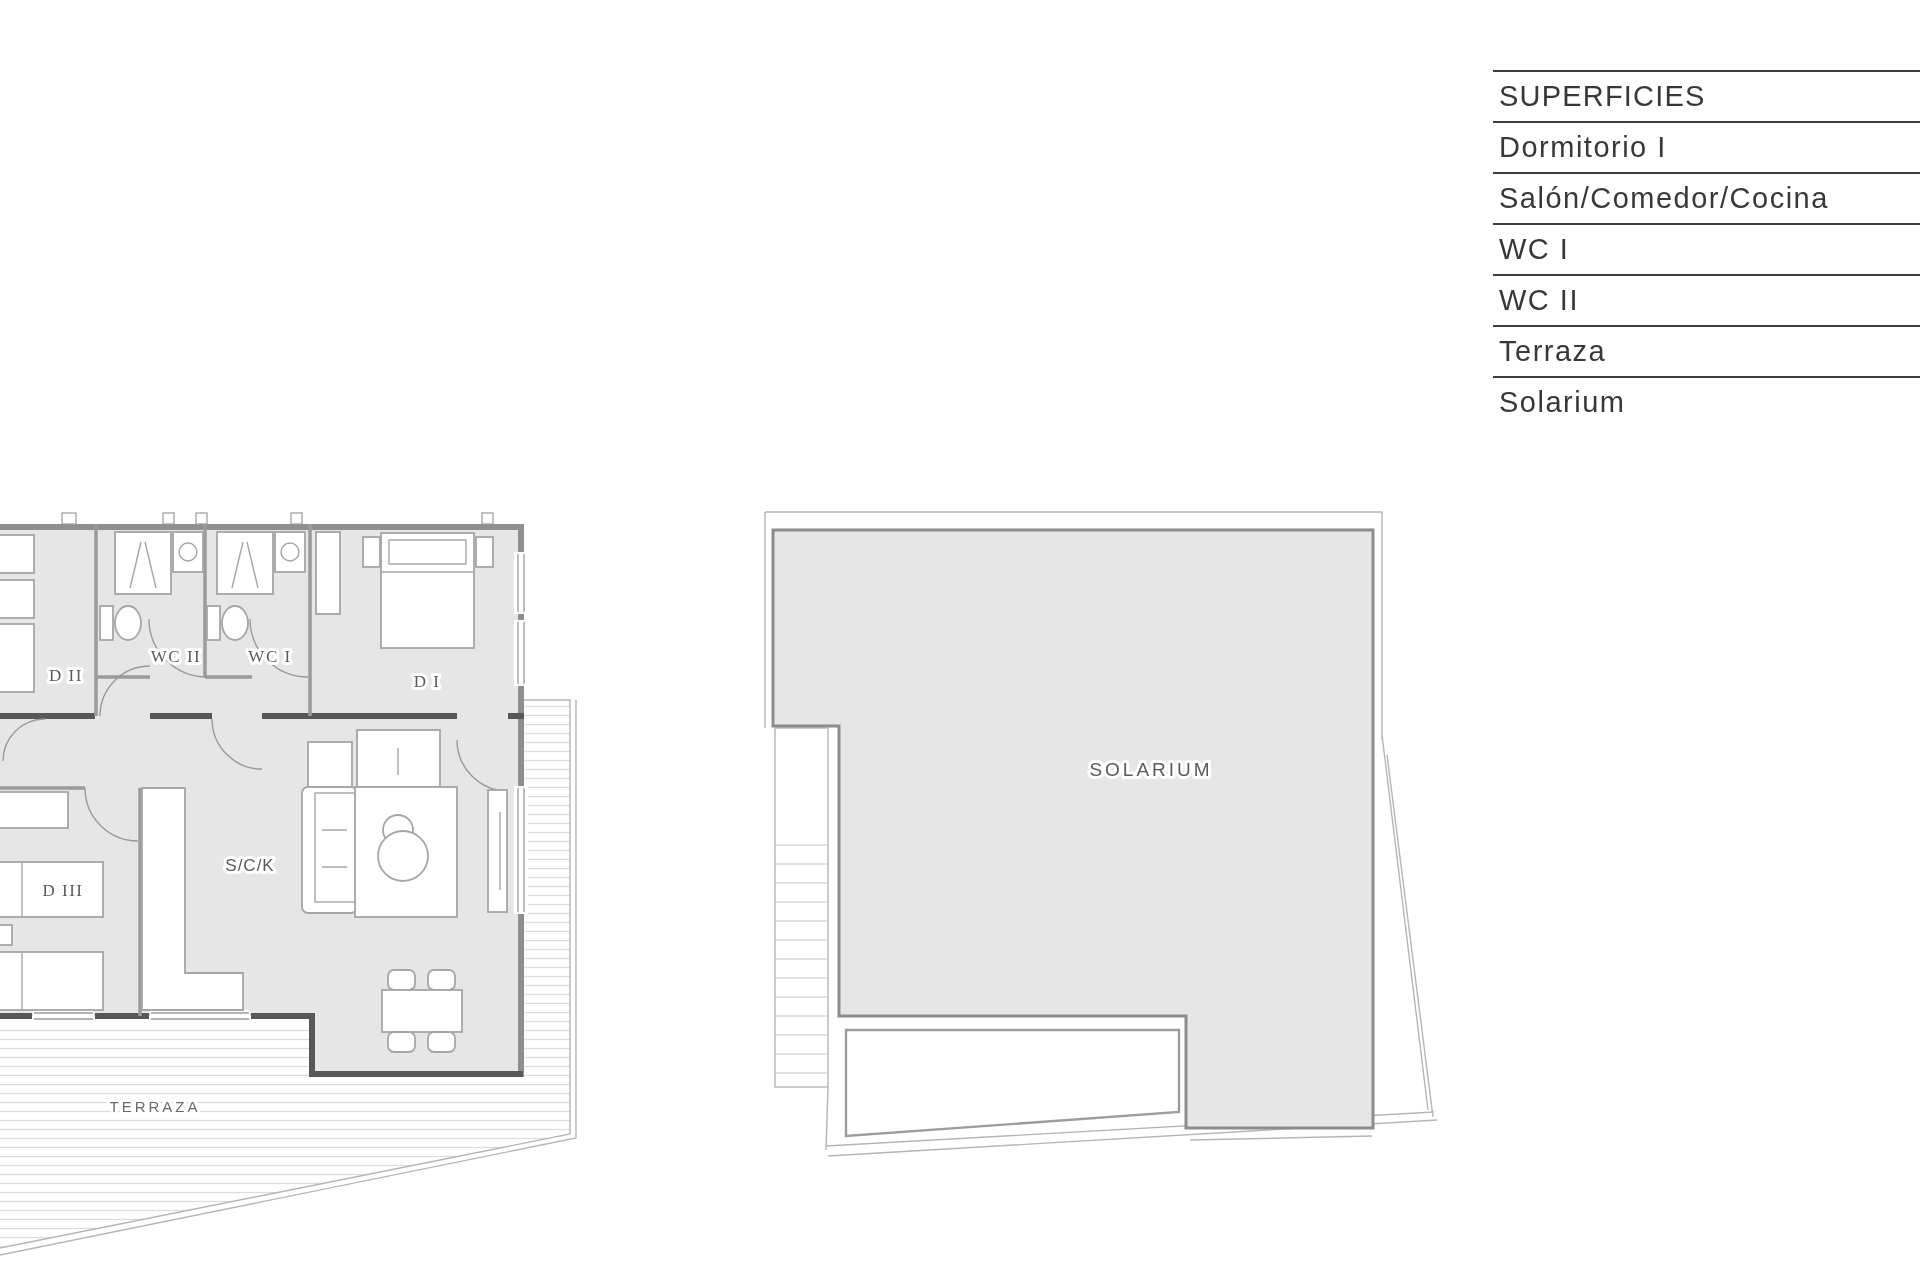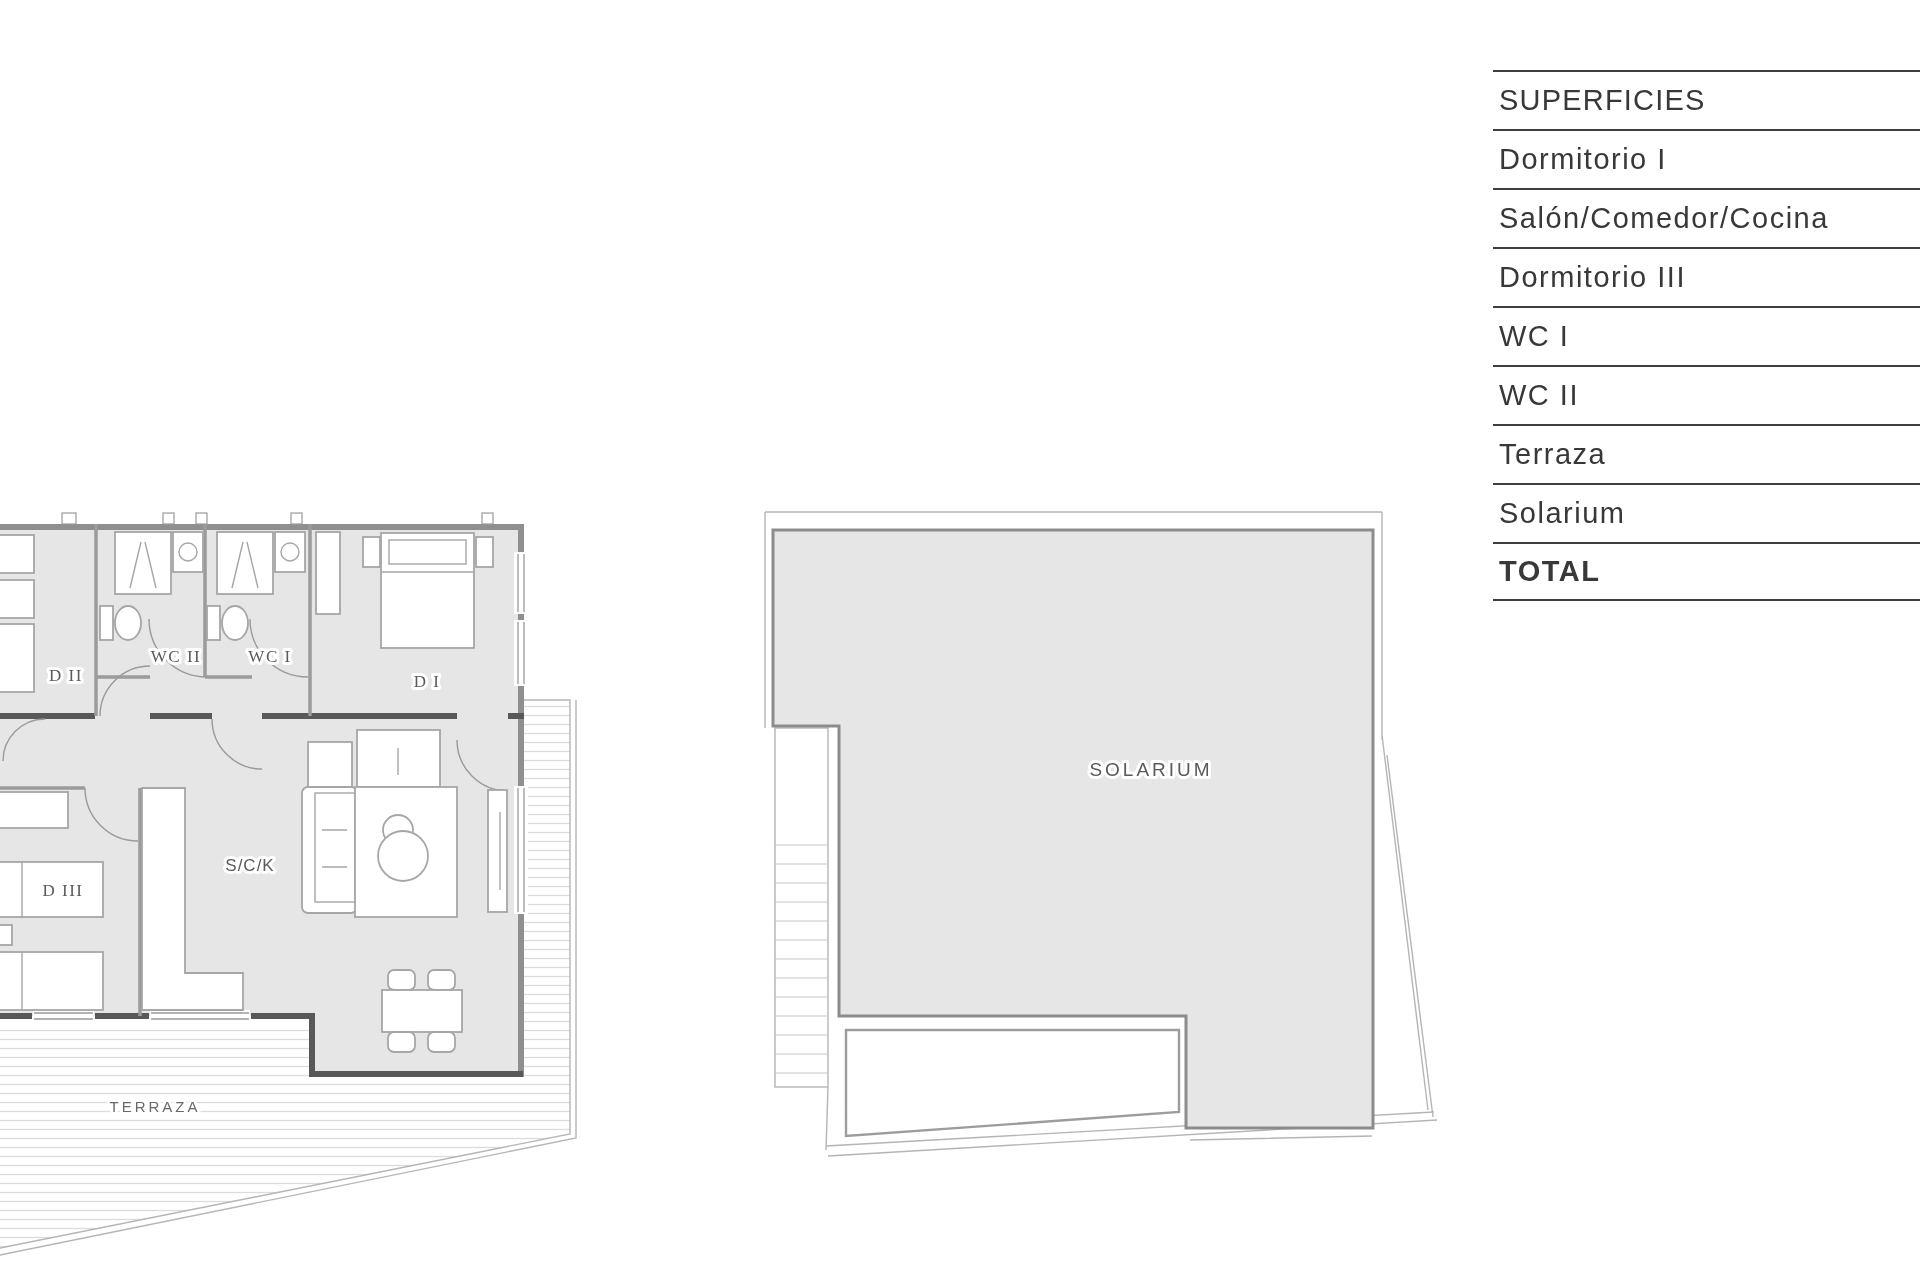--- a/index.html
+++ b/index.html
@@ -32,21 +32,21 @@
           text-anchor:middle;paint-order:stroke;stroke:#fff;stroke-width:6px;stroke-linejoin:round;}
   .plabel-sans{font-family:"Liberation Sans",sans-serif;font-size:17px;letter-spacing:1px;fill:var(--plan-label);
           text-anchor:middle;paint-order:stroke;stroke:#fff;stroke-width:6px;stroke-linejoin:round;}
   .plabel-big{font-family:"Liberation Sans",sans-serif;font-size:19px;letter-spacing:3px;fill:var(--plan-label);
           text-anchor:middle;paint-order:stroke;stroke:#fff;stroke-width:6px;stroke-linejoin:round;}
   .plabel-terr{font-family:"Liberation Sans",sans-serif;font-size:15px;letter-spacing:3px;fill:#6a6a6a;
           text-anchor:middle;paint-order:stroke;stroke:#fff;stroke-width:6px;stroke-linejoin:round;}
 
   
   .sup-table{position:absolute;left:1493px;top:70px;width:427px;color:var(--text);}
-  .trow{height:59px;box-sizing:border-box;border-top:2px solid var(--table-line);
+  .trow{height:51px;box-sizing:border-box;border-top:2px solid var(--table-line);
         display:flex;align-items:center;padding-left:6px;font-size:29px;letter-spacing:1.5px;white-space:nowrap;}
   .trow.header{letter-spacing:1.2px;}
   .trow.total{border-bottom:2px solid var(--table-line);font-weight:bold;}
 </style>
 </head>
 <body>
 
 <div class="canvas">
 
   <svg class="plans" viewBox="0 0 1920 1280" xmlns="http://www.w3.org/2000/svg">
@@ -207,32 +207,26 @@
     <div class="trow header">
       <span>SUPERFICIES</span>
     </div>
     <div class="trow">
       <span>Dormitorio I</span>
     </div>
     <div class="trow">
       <span>Salón/Comedor/Cocina</span>
     </div>
     <div class="trow">
-      <span>Dormitorio III</span>
-    </div>
-    <div class="trow">
       <span>WC I</span>
     </div>
     <div class="trow">
       <span>WC II</span>
     </div>
     <div class="trow">
       <span>Terraza</span>
     </div>
     <div class="trow">
       <span>Solarium</span>
     </div>
-    <div class="trow total">
-      <span>TOTAL</span>
-    </div>
   </div>
 
 </div>
 
 </body></html>

